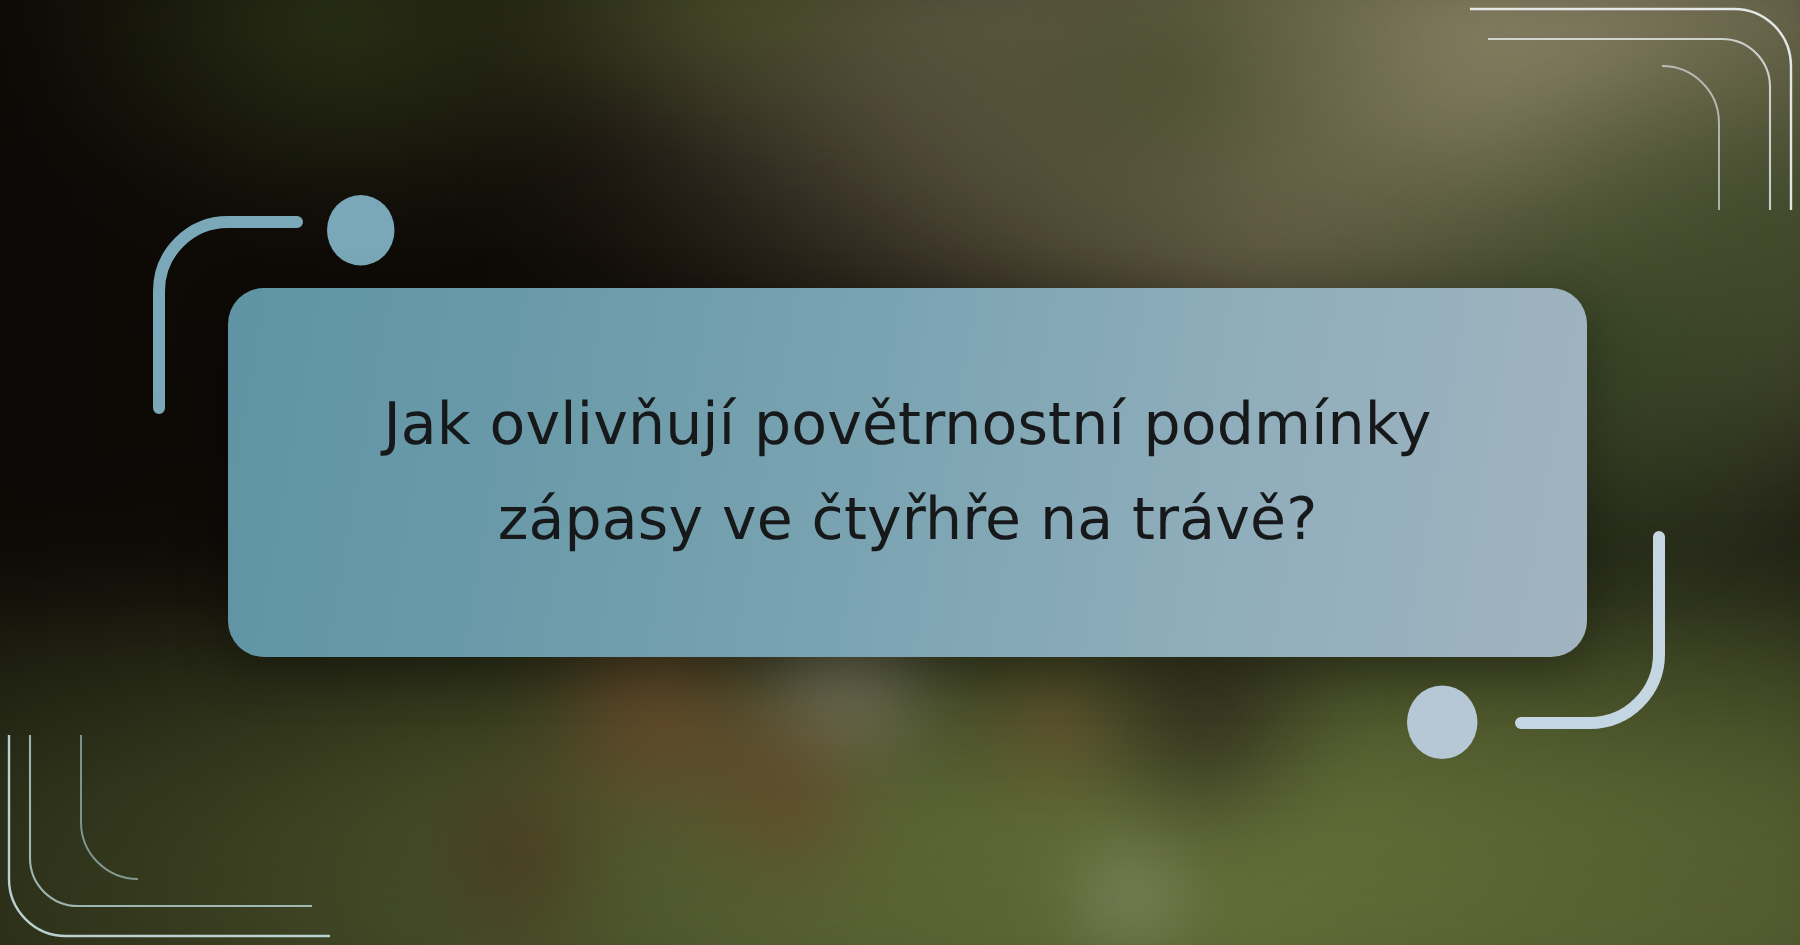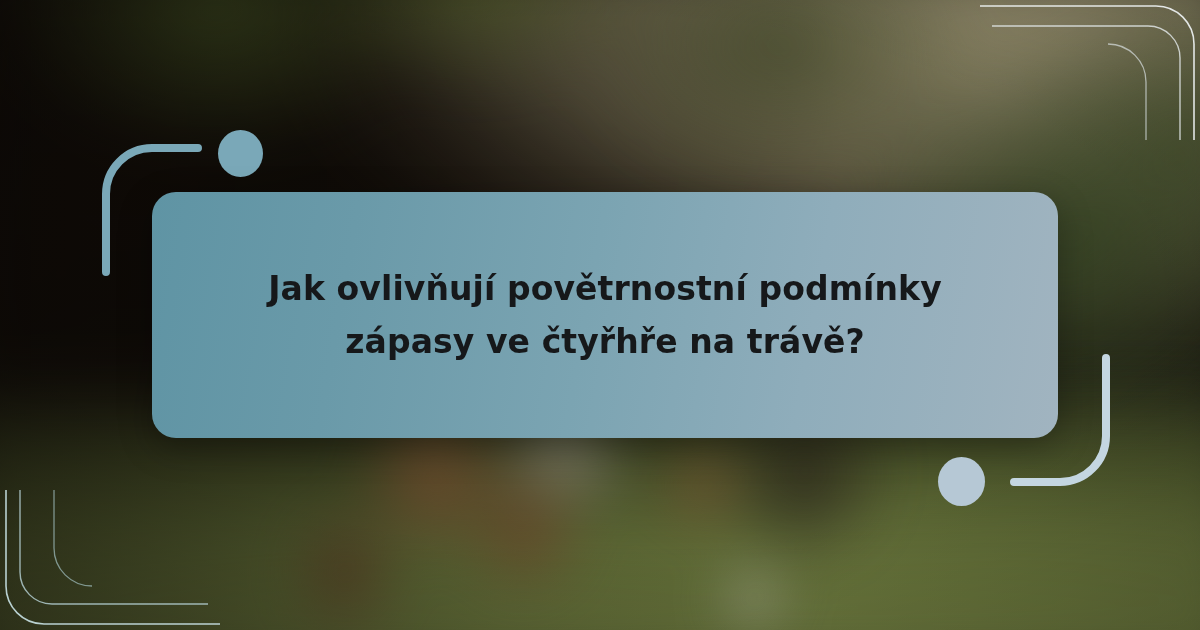--- a/index.html
+++ b/index.html
@@ -115,22 +115,22 @@
     box-shadow: 0 10px 34px rgba(0,0,0,0.30);
     display: flex;
     align-items: center;
     justify-content: center;
     box-sizing: border-box;
     padding: 26px 58px;
   }
   .card-title {
     margin: 0;
     color: #16181a;
-    font-size: 33px;
-    font-weight: 700;
+    font-size: 39px;
+    font-weight: 400;
     line-height: 1.62;
     text-align: center;
     letter-spacing: 0.1px;
     max-width: 760px;
   }
 </style>
 </head>
 <body>
 
 <div class="stage">

